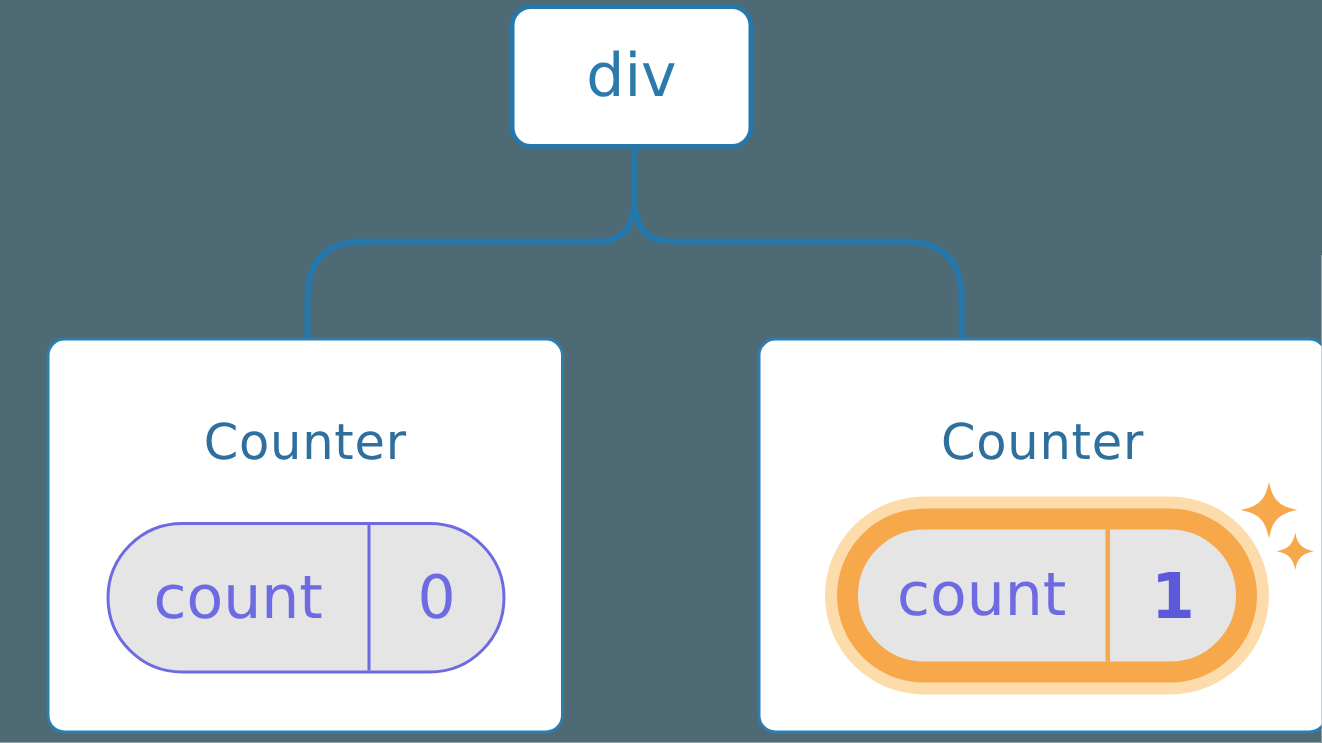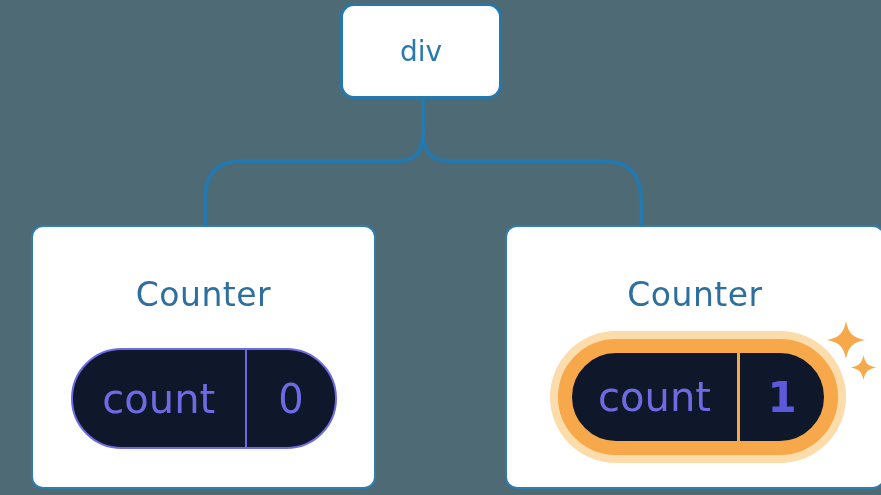--- a/index.html
+++ b/index.html
@@ -12,35 +12,35 @@
   body{font-family:"DejaVu Sans","Liberation Sans",sans-serif;}
   .stage{position:relative;width:881px;height:495px;background:var(--bg);}
   .connectors{position:absolute;left:0;top:0;width:881px;height:495px;}
   .connectors path{fill:none;stroke:var(--line-blue);stroke-width:4;}
 
   .root-node{
     position:absolute;left:340px;top:3px;width:162px;height:96px;
     background:#fff;border:3px solid var(--line-blue);border-radius:14px;
     display:flex;align-items:center;justify-content:center;
   }
-  .root-node span{font-size:28px;color:var(--node-blue);}
+  .root-node span{font-size:40px;color:var(--node-blue);}
 
   .card{
     position:absolute;top:225px;height:264px;background:#fff;
     border:2px solid var(--card-border);border-radius:12px;margin-left:28px;
   }
   .card-left{left:3px;width:345px;}
   .card-right{left:477px;width:380px;}
   .card-title{
     position:absolute;top:48px;left:0;width:100%;text-align:center;
     font-size:33px;color:var(--title-blue);letter-spacing:.5px;
   }
 
   .pill{
-    position:absolute;display:flex;align-items:stretch;background:#0f172a;
+    position:absolute;display:flex;align-items:stretch;background:#e5e5e5;
   }
   .pill-plain{
     left:38px;top:121px;width:266px;height:101px;
     border:2.5px solid var(--purple);border-radius:60px;
   }
   .pill-highlight{
     left:51px;top:112px;width:280px;height:116px;
     border:14px solid var(--orange);border-radius:64px;
     box-shadow:0 0 0 8px var(--orange-halo);
   }

